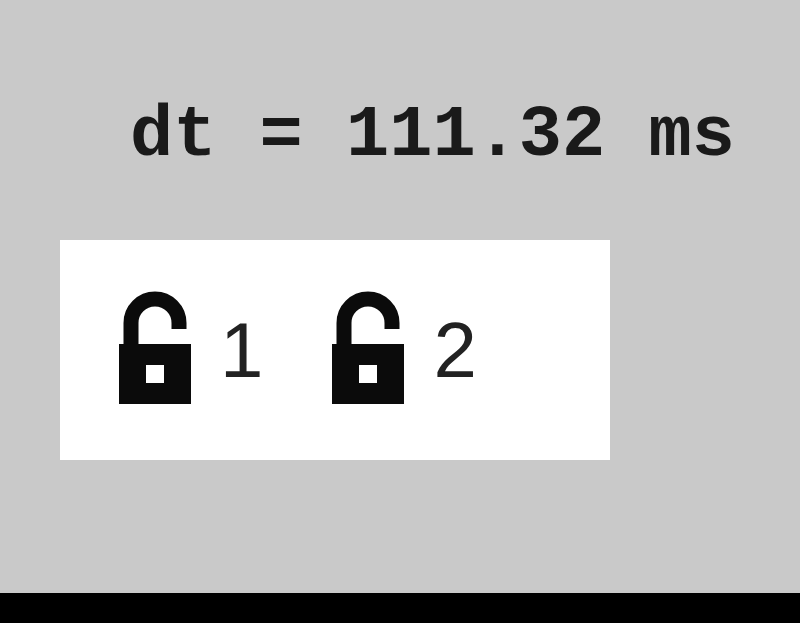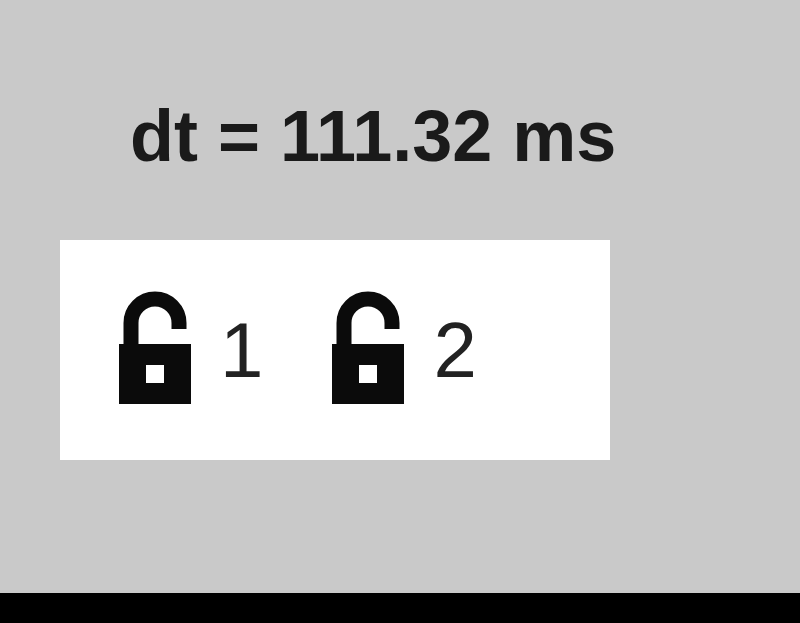--- a/index.html
+++ b/index.html
@@ -16,20 +16,21 @@
       overflow: hidden;
     }
     .timing-label {
       position: absolute;
       top: 95px;
       left: 130px;
       font-size: 72px;
       font-weight: bold;
       color: #1a1a1a;
       white-space: nowrap;
+      font-family: Liberation Mono, monospace;
     }
     .lock-panel {
       position: absolute;
       top: 240px;
       left: 60px;
       width: 550px;
       height: 220px;
       background: #ffffff;
       display: flex;
       align-items: center;

